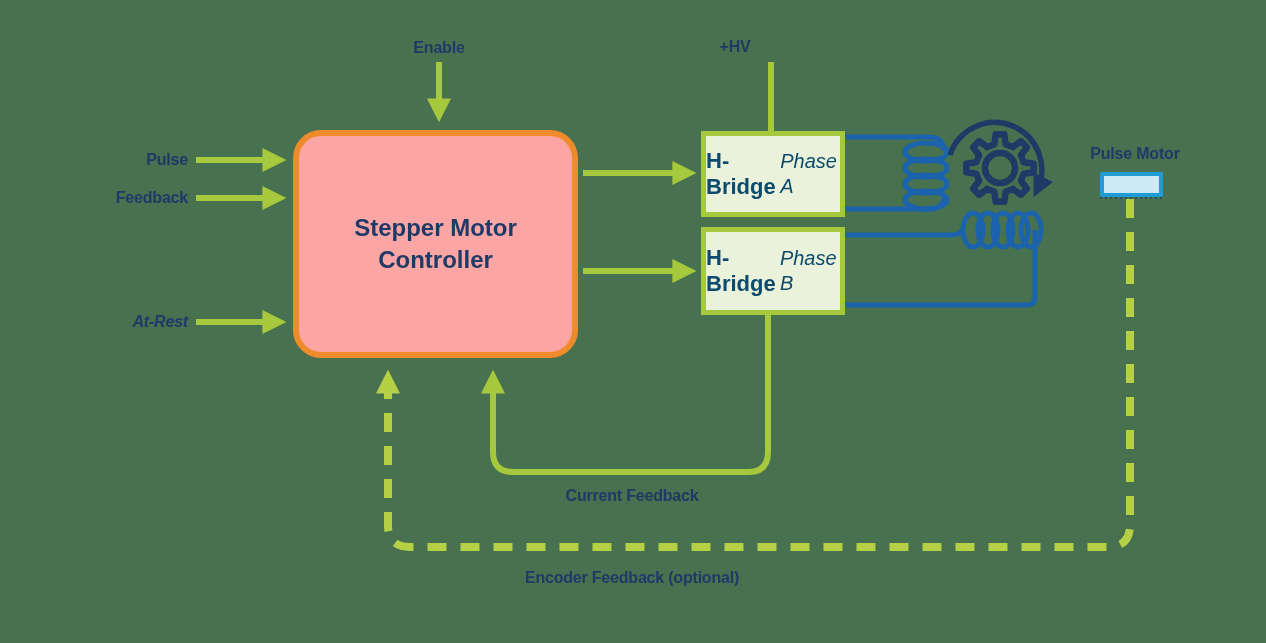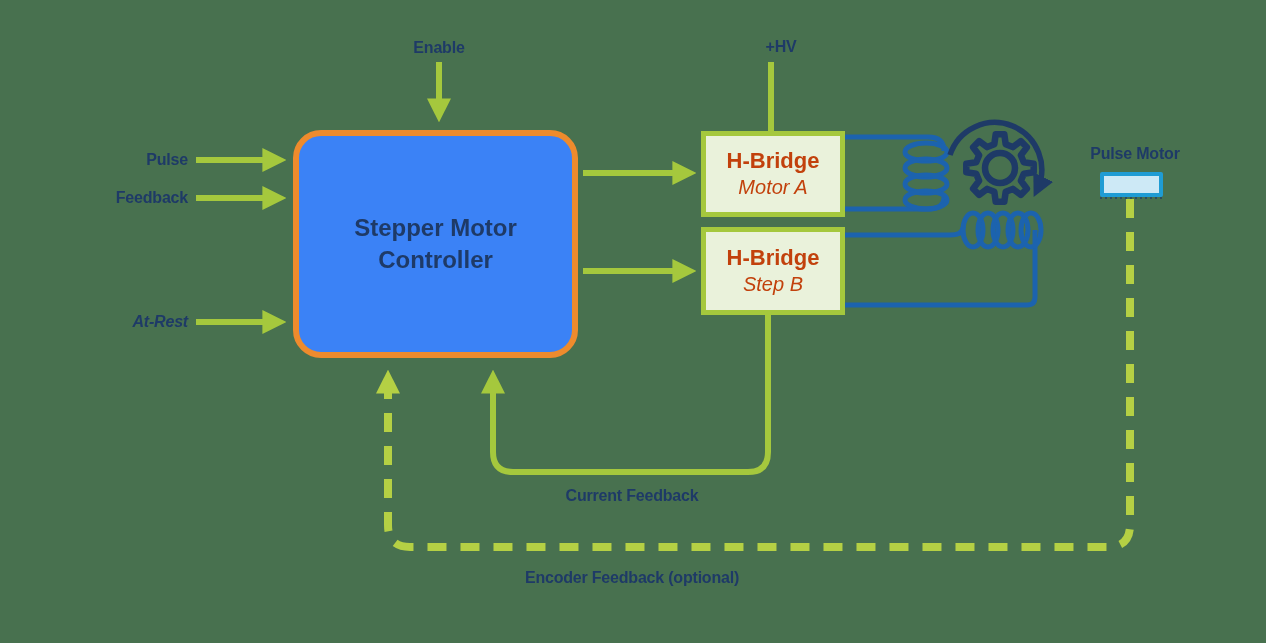--- a/index.html
+++ b/index.html
@@ -11,33 +11,33 @@
   svg.wires { position:absolute; left:0; top:0; width:1266px; height:643px; }
 
   .lbl {
     position:absolute; color:#1E3A67; font-weight:700; font-size:16px;
     white-space:nowrap; transform:translate(-50%,-50%); letter-spacing:-0.2px;
   }
   .lbl.right-align { transform:translate(-100%,-50%);text-align:right; }
 
   .box-controller {
     position:absolute; left:293px; top:130px; width:285px; height:228px;
-    box-sizing:border-box; background:#3b82f6; border:6px solid #EE8B2D;
+    box-sizing:border-box; background:#fca5a5; border:6px solid #EE8B2D;
     border-radius:28px; display:flex; align-items:center; justify-content:center;
   }
   .box-controller .ctl-label {
     width:200px; text-align:center; color:#1E3A67; font-size:24px;
     font-weight:700; line-height:1.32;
   }
 
   .box-hbridge {
     position:absolute; left:701px; width:144px; box-sizing:border-box;
     background:#EAF2DB; border:5px solid #A5C83D;
-    display:flex; flex-direction:column; align-items:center; justify-content:center;
-    color:#c2410c;
+    display:flex; flex-direction:row; align-items:center; justify-content:center;
+    color:#0c4a6e;
   }
   #hbridge-a { top:131px; height:86px; }
   #hbridge-b { top:227px; height:88px; }
   .hb-title { font-size:22px; font-weight:700; line-height:1.2; }
   .hb-phase { font-size:20px; font-style:italic; line-height:1.25; }
 
   .motor-rect {
     position:absolute; left:1100px; top:172px; width:63px; height:25px;
     box-sizing:border-box; background:#CDE9F6; border:4px solid #1F9CD4;
     border-radius:2px;
@@ -103,31 +103,31 @@
 
     <line x1="1100" y1="198" x2="1163" y2="198" stroke="#1E3A67" stroke-width="2" stroke-dasharray="2 3" opacity="0.65"></line>
   </svg>
 
   <div class="box-controller">
     <div class="ctl-label">Stepper Motor Controller</div>
   </div>
 
   <div class="box-hbridge" id="hbridge-a">
     <div class="hb-title">H-Bridge</div>
-    <div class="hb-phase">Motor A</div>
+    <div class="hb-phase">Phase A</div>
   </div>
   <div class="box-hbridge" id="hbridge-b">
     <div class="hb-title">H-Bridge</div>
-    <div class="hb-phase">Step B</div>
+    <div class="hb-phase">Phase B</div>
   </div>
 
   <div class="motor-rect"></div>
 
   <div class="lbl" style="left:439px; top:48px;">Enable</div>
   <div class="lbl right-align" style="left:188px; top:160px;">Pulse</div>
   <div class="lbl right-align" style="left:188px; top:198px;">Feedback</div>
   <div class="lbl right-align" style="left:188px; top:322px;font-style:italic;">At-Rest</div>
-  <div class="lbl" style="left:781px; top:47px;">+HV</div>
+  <div class="lbl" style="left:735px; top:47px;">+HV</div>
   <div class="lbl" style="left:1135px; top:154px;">Pulse Motor</div>
   <div class="lbl" style="left:632px; top:496px;">Current Feedback</div>
   <div class="lbl" style="left:632px; top:578px;">Encoder Feedback (optional)</div>
 
 </div>
 
 </body></html>

